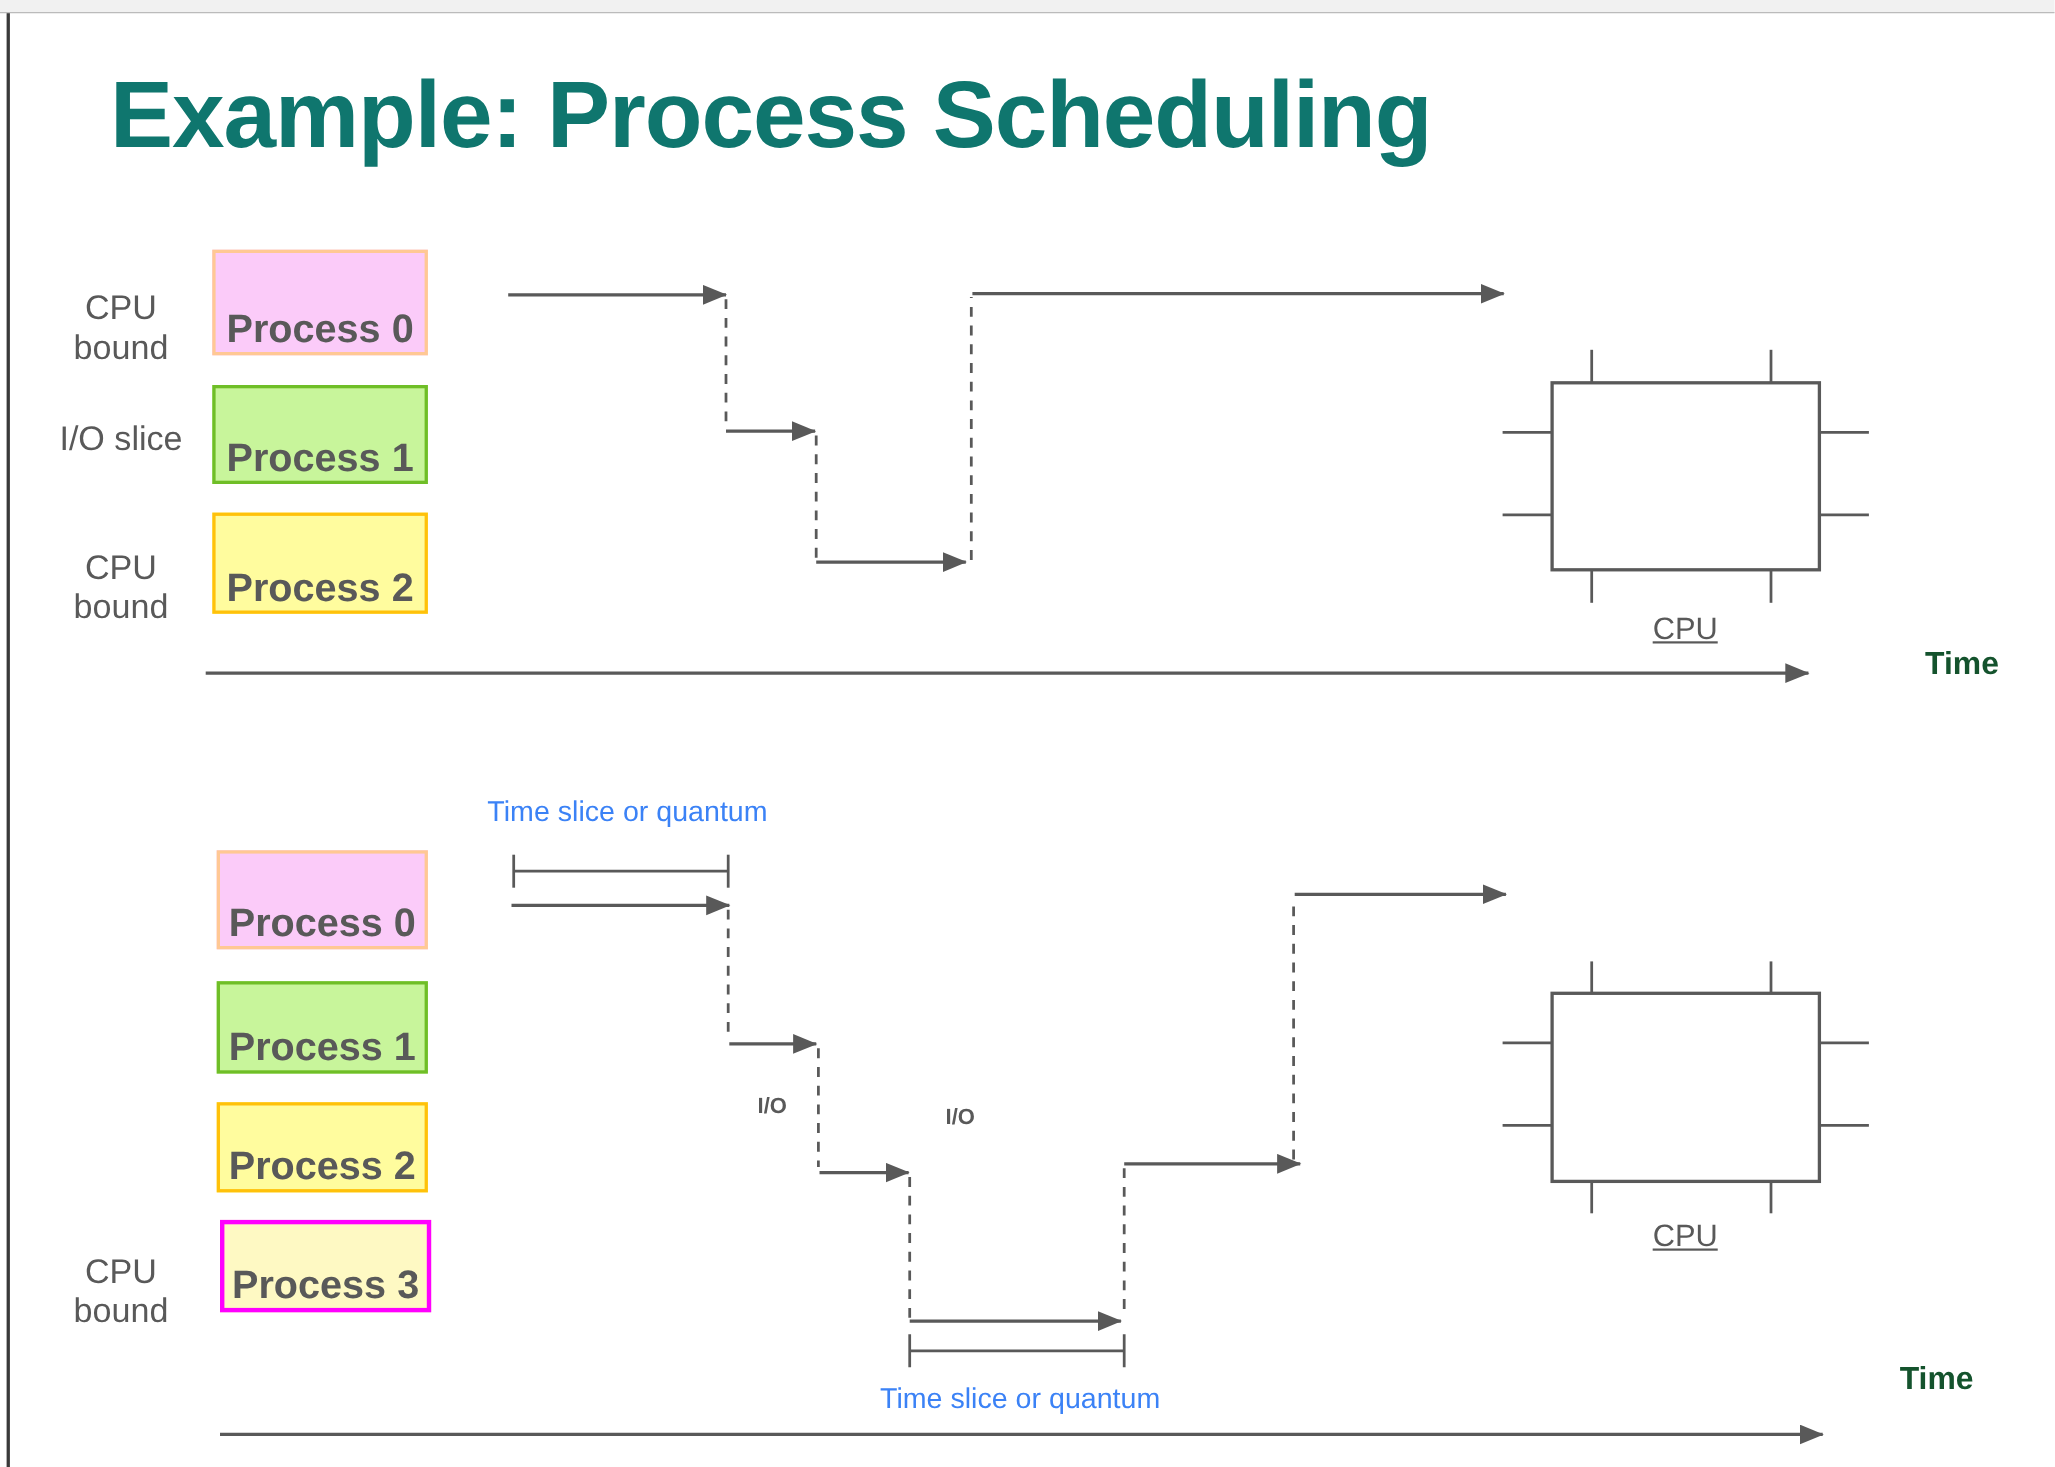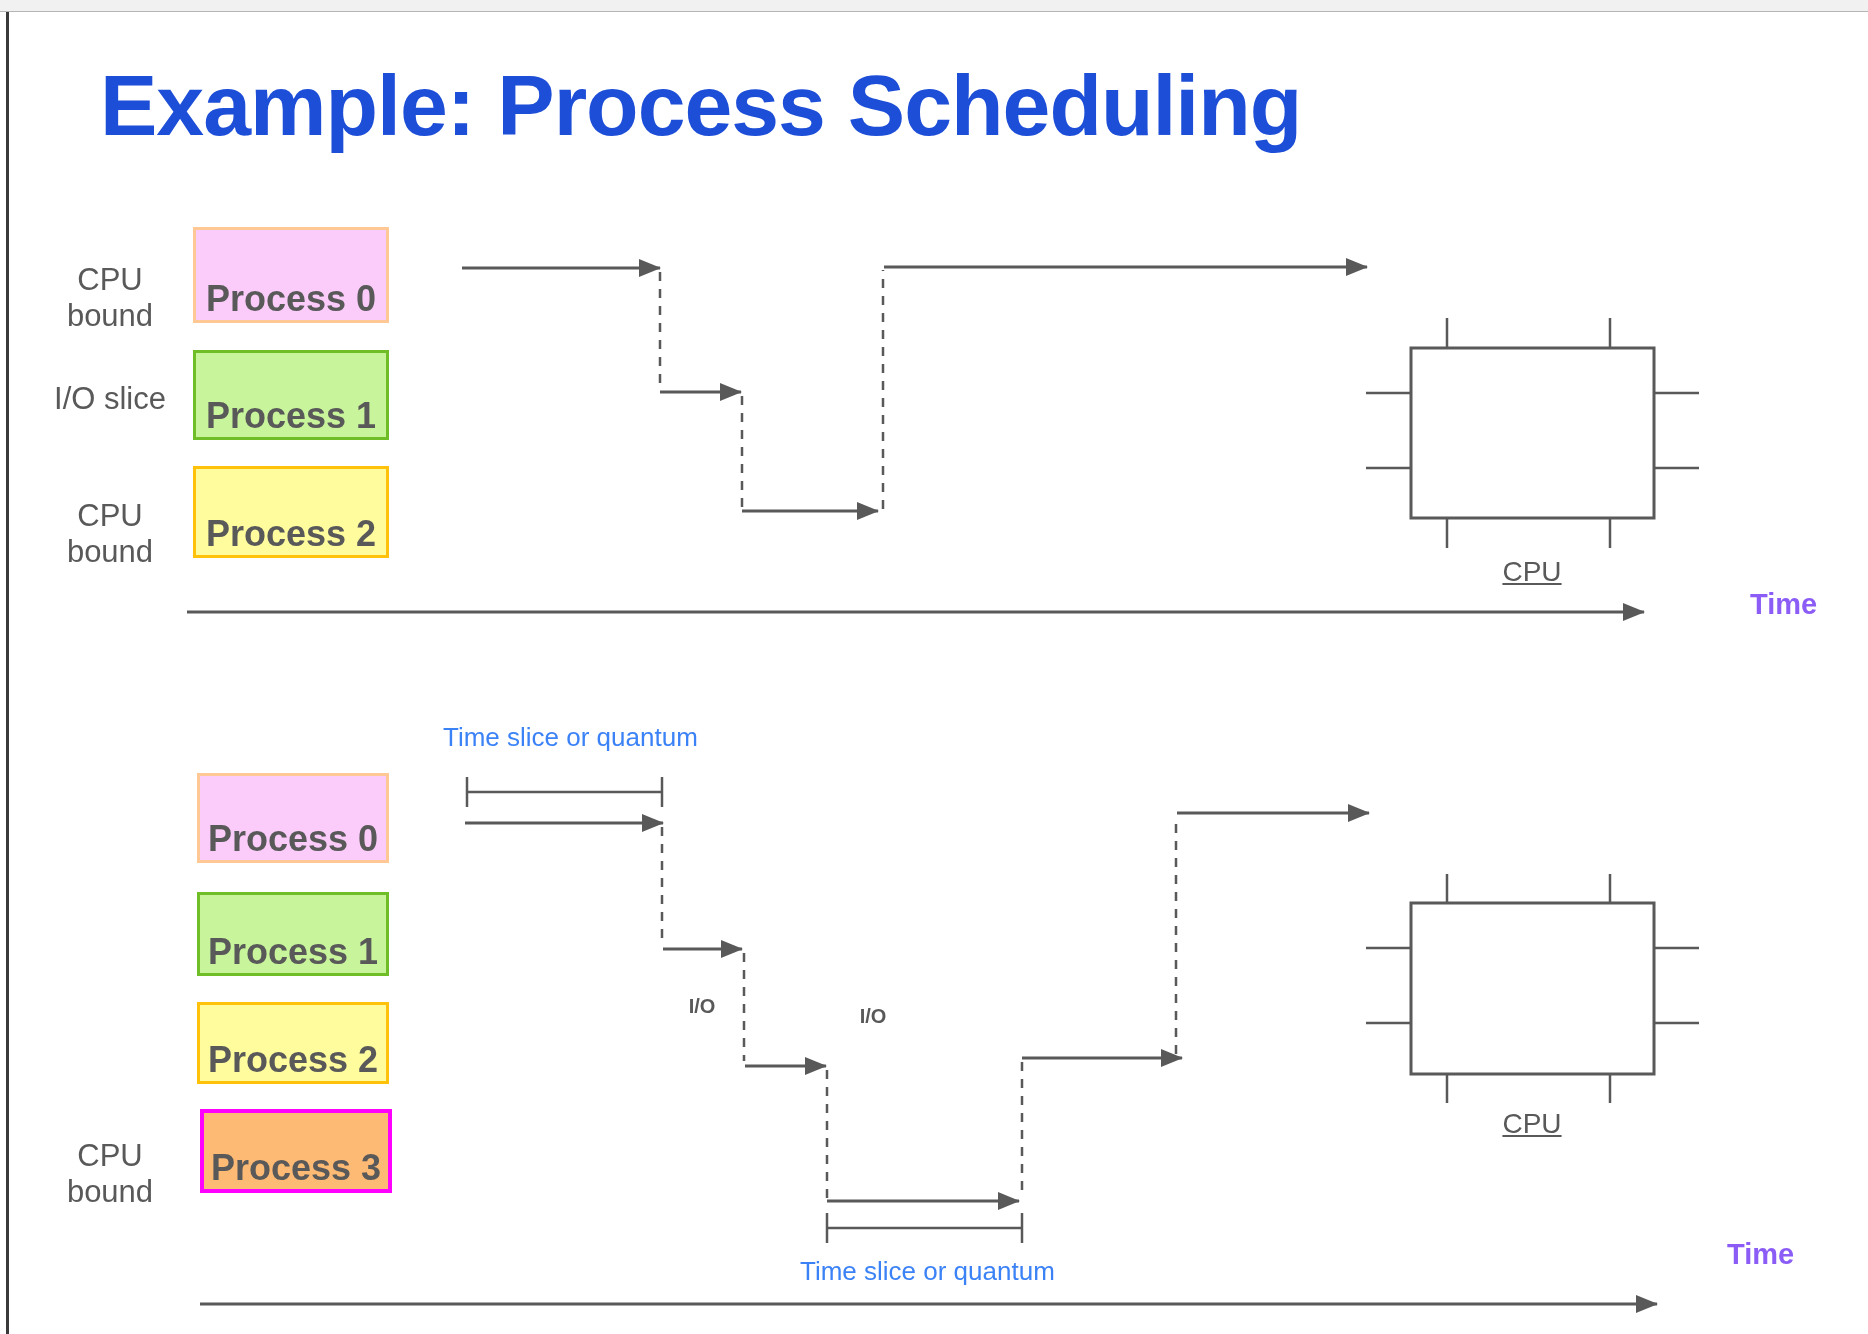--- a/index.html
+++ b/index.html
@@ -19,31 +19,31 @@
   .rowlabel{position:absolute;left:30px;width:160px;height:32px;text-align:center;
             font-size:31px;color:#595959;}
   .pbox{position:absolute;box-sizing:border-box;border:3px solid #999;
         display:flex;align-items:flex-end;justify-content:center;
         font-size:36px;font-weight:bold;color:#595959;}
   .pbox.p3{border-width:4px;}
   .qlabel{position:absolute;font-size:26px;color:#3b82f6;white-space:nowrap;text-align:center;}
   .iolabel{position:absolute;width:52px;text-align:center;font-size:20px;font-weight:bold;
            color:#595959;}
   .cpulabel{position:absolute;width:200px;text-align:center;font-size:28px;color:#595959;text-decoration:underline;}
-  .timelabel{position:absolute;font-size:29px;font-weight:bold;color:#8b5cf6;}
+  .timelabel{position:absolute;font-size:29px;font-weight:bold;color:#14532d;}
 </style>
 </head>
 <body>
 
 <div class="page">
 
   <div class="topbar"></div>
   <div class="leftline"></div>
 
-  <h1 class="title" style="color: #1d4ed8;">Example: Process Scheduling</h1>
+  <h1 class="title" style="color: #0f766e;">Example: Process Scheduling</h1>
 
   <svg width="1868" height="1334" viewBox="0 0 1868 1334">
     <defs>
       <marker id="ah" markerUnits="userSpaceOnUse" markerWidth="26" markerHeight="20" refX="21" refY="9" orient="auto">
         <path d="M0,0 L22,9 L0,18 Z" fill="#595959"></path>
       </marker>
     </defs>
 
     <line class="solid" x1="462" y1="268" x2="660" y2="268"></line>
     <line class="dash" x1="660" y1="272" x2="660" y2="389"></line>
@@ -124,21 +124,21 @@
 
   <div class="pbox" style="left: 197px; top: 773px; width: 192px; height: 90px; background-color: rgb(251, 203, 249); border-color: rgb(255, 200, 148);">
     <span>Process 0</span>
   </div>
   <div class="pbox" style="left: 197px; top: 892px; width: 192px; height: 84px; background-color: rgb(200, 245, 155); border-color: rgb(111, 190, 39);">
     <span>Process 1</span>
   </div>
   <div class="pbox" style="left: 197px; top: 1002px; width: 192px; height: 82px; background-color: rgb(255, 252, 158); border-color: rgb(255, 193, 10);">
     <span>Process 2</span>
   </div>
-  <div class="pbox p3" style="left: 200px; top: 1109px; width: 192px; height: 84px; background-color: #fdba74; border-color: rgb(255, 0, 255);">
+  <div class="pbox p3" style="left: 200px; top: 1109px; width: 192px; height: 84px; background-color: #fef9c3; border-color: rgb(255, 0, 255);">
     <span>Process 3</span>
   </div>
 
   <div class="rowlabel" style="top:1138px;">CPU bound</div>
 
   <div class="iolabel" style="left:676px;top:995px;">I/O</div>
   <div class="iolabel" style="left:847px;top:1005px;">I/O</div>
 
   <div class="qlabel" style="left:800px;top:1256px;">Time slice or quantum</div>
 

